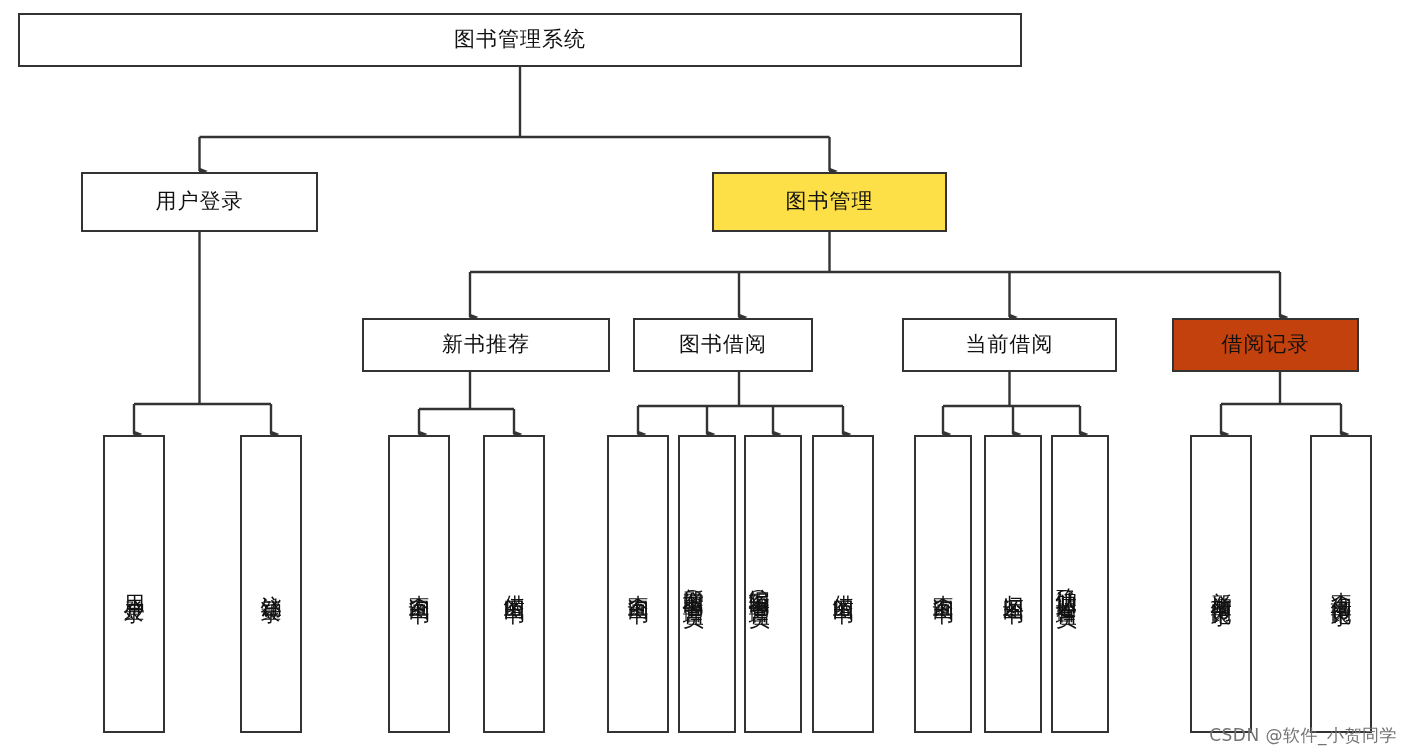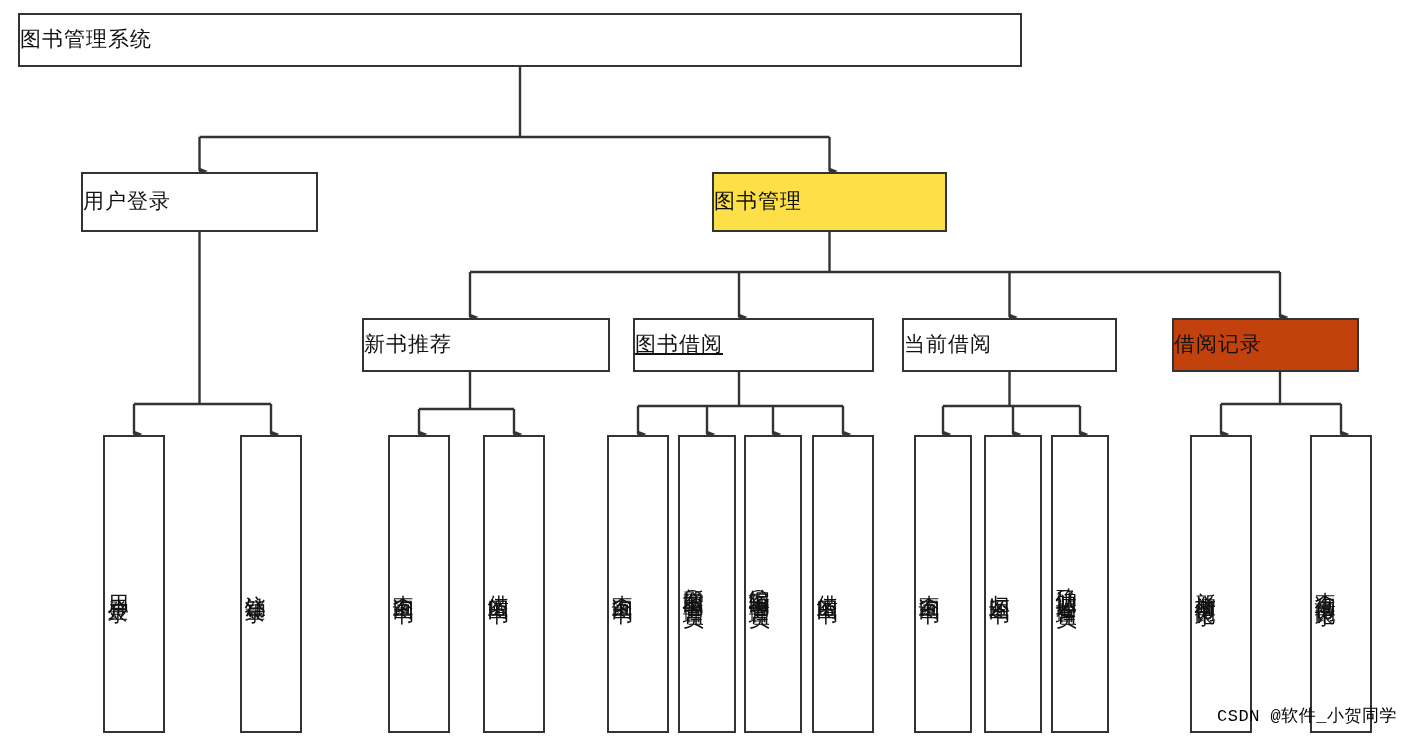--- a/index.html
+++ b/index.html
@@ -5,34 +5,34 @@
   html,body{margin:0;padding:0;background:#ffffff;}
   body{
     font-family:"DejaVu Sans","Liberation Sans",sans-serif;
     width:1405px;height:747px;overflow:hidden;position:relative;
   }
   #diagram-root{position:relative;width:1405px;height:747px;background:#fff;}
   svg.flow{position:absolute;left:0;top:0;width:1405px;height:747px;}
   .nodebox{
     position:absolute;box-sizing:border-box;
     background:#ffffff;border:2px solid #333333;
-    display:flex;align-items:center;
+    display:flex;align-items:center;justify-content:center;
     color:#111;
   }
   .node-h{font-size:21px;line-height:1.2;letter-spacing:1px;}
   .node-v{
     writing-mode:vertical-rl;text-orientation:upright;
     font-size:21px;line-height:1.25;letter-spacing:3px;
     padding:6px 0;white-space:nowrap;
   }
   .node-v.top{align-items:flex-start;}
   #watermark{
-    position:absolute;right:8px;bottom:20px;
-    font-size:17px;color:#000000;letter-spacing:.5px;
-    user-select:none;white-space:nowrap;font-family:Liberation Mono, monospace;
+    position:absolute;right:8px;bottom:0;
+    font-size:17px;color:#737373;letter-spacing:.5px;
+    user-select:none;white-space:nowrap;
   }
 </style>
 </head>
 <body>
 
 <div id="diagram-root">
   <svg class="flow" viewBox="0 0 1405 747">
     <defs>
       <marker id="arrowhead" markerWidth="7" markerHeight="9" refX="3.5" refY="8.4" orient="auto-start-reverse" markerUnits="userSpaceOnUse">
         <path d="M0,0 L7,0 L3.5,9 Z" fill="#333333" transform="rotate(180 3.5 4.5)"></path>
@@ -80,21 +80,21 @@
       </div>
       <div class="nodebox" style="left: 81px; top: 172px; width: 237px; height: 60px; border-color: rgb(51, 51, 51); background: rgb(255, 255, 255);">
         <span class="node-h">用户登录</span>
       </div>
       <div class="nodebox" style="left: 712px; top: 172px; width: 235px; height: 60px; border-color: rgb(51, 51, 51); background: #fde047;">
         <span class="node-h">图书管理</span>
       </div>
       <div class="nodebox" style="left: 362px; top: 318px; width: 248px; height: 54px; border-color: rgb(51, 51, 51); background: rgb(255, 255, 255);">
         <span class="node-h">新书推荐</span>
       </div>
-      <div class="nodebox" style="left: 633px; top: 318px; width: 241px; height: 54px; border-color: rgb(51, 51, 51); background: rgb(255, 255, 255); text-decoration: underline;">
+      <div class="nodebox" style="left: 633px; top: 318px; width: 180px; height: 54px; border-color: rgb(51, 51, 51); background: rgb(255, 255, 255);">
         <span class="node-h">图书借阅</span>
       </div>
       <div class="nodebox" style="left: 902px; top: 318px; width: 215px; height: 54px; border-color: rgb(51, 51, 51); background: rgb(255, 255, 255);">
         <span class="node-h">当前借阅</span>
       </div>
       <div class="nodebox" style="left: 1172px; top: 318px; width: 187px; height: 54px; border-color: rgb(51, 51, 51); background: #c2410c;">
         <span class="node-h">借阅记录</span>
       </div>
       <div class="nodebox" style="left: 103px; top: 435px; width: 62px; height: 298px; border-color: rgb(51, 51, 51); background: rgb(255, 255, 255);">
         <span class="node-v">用户登录</span>

